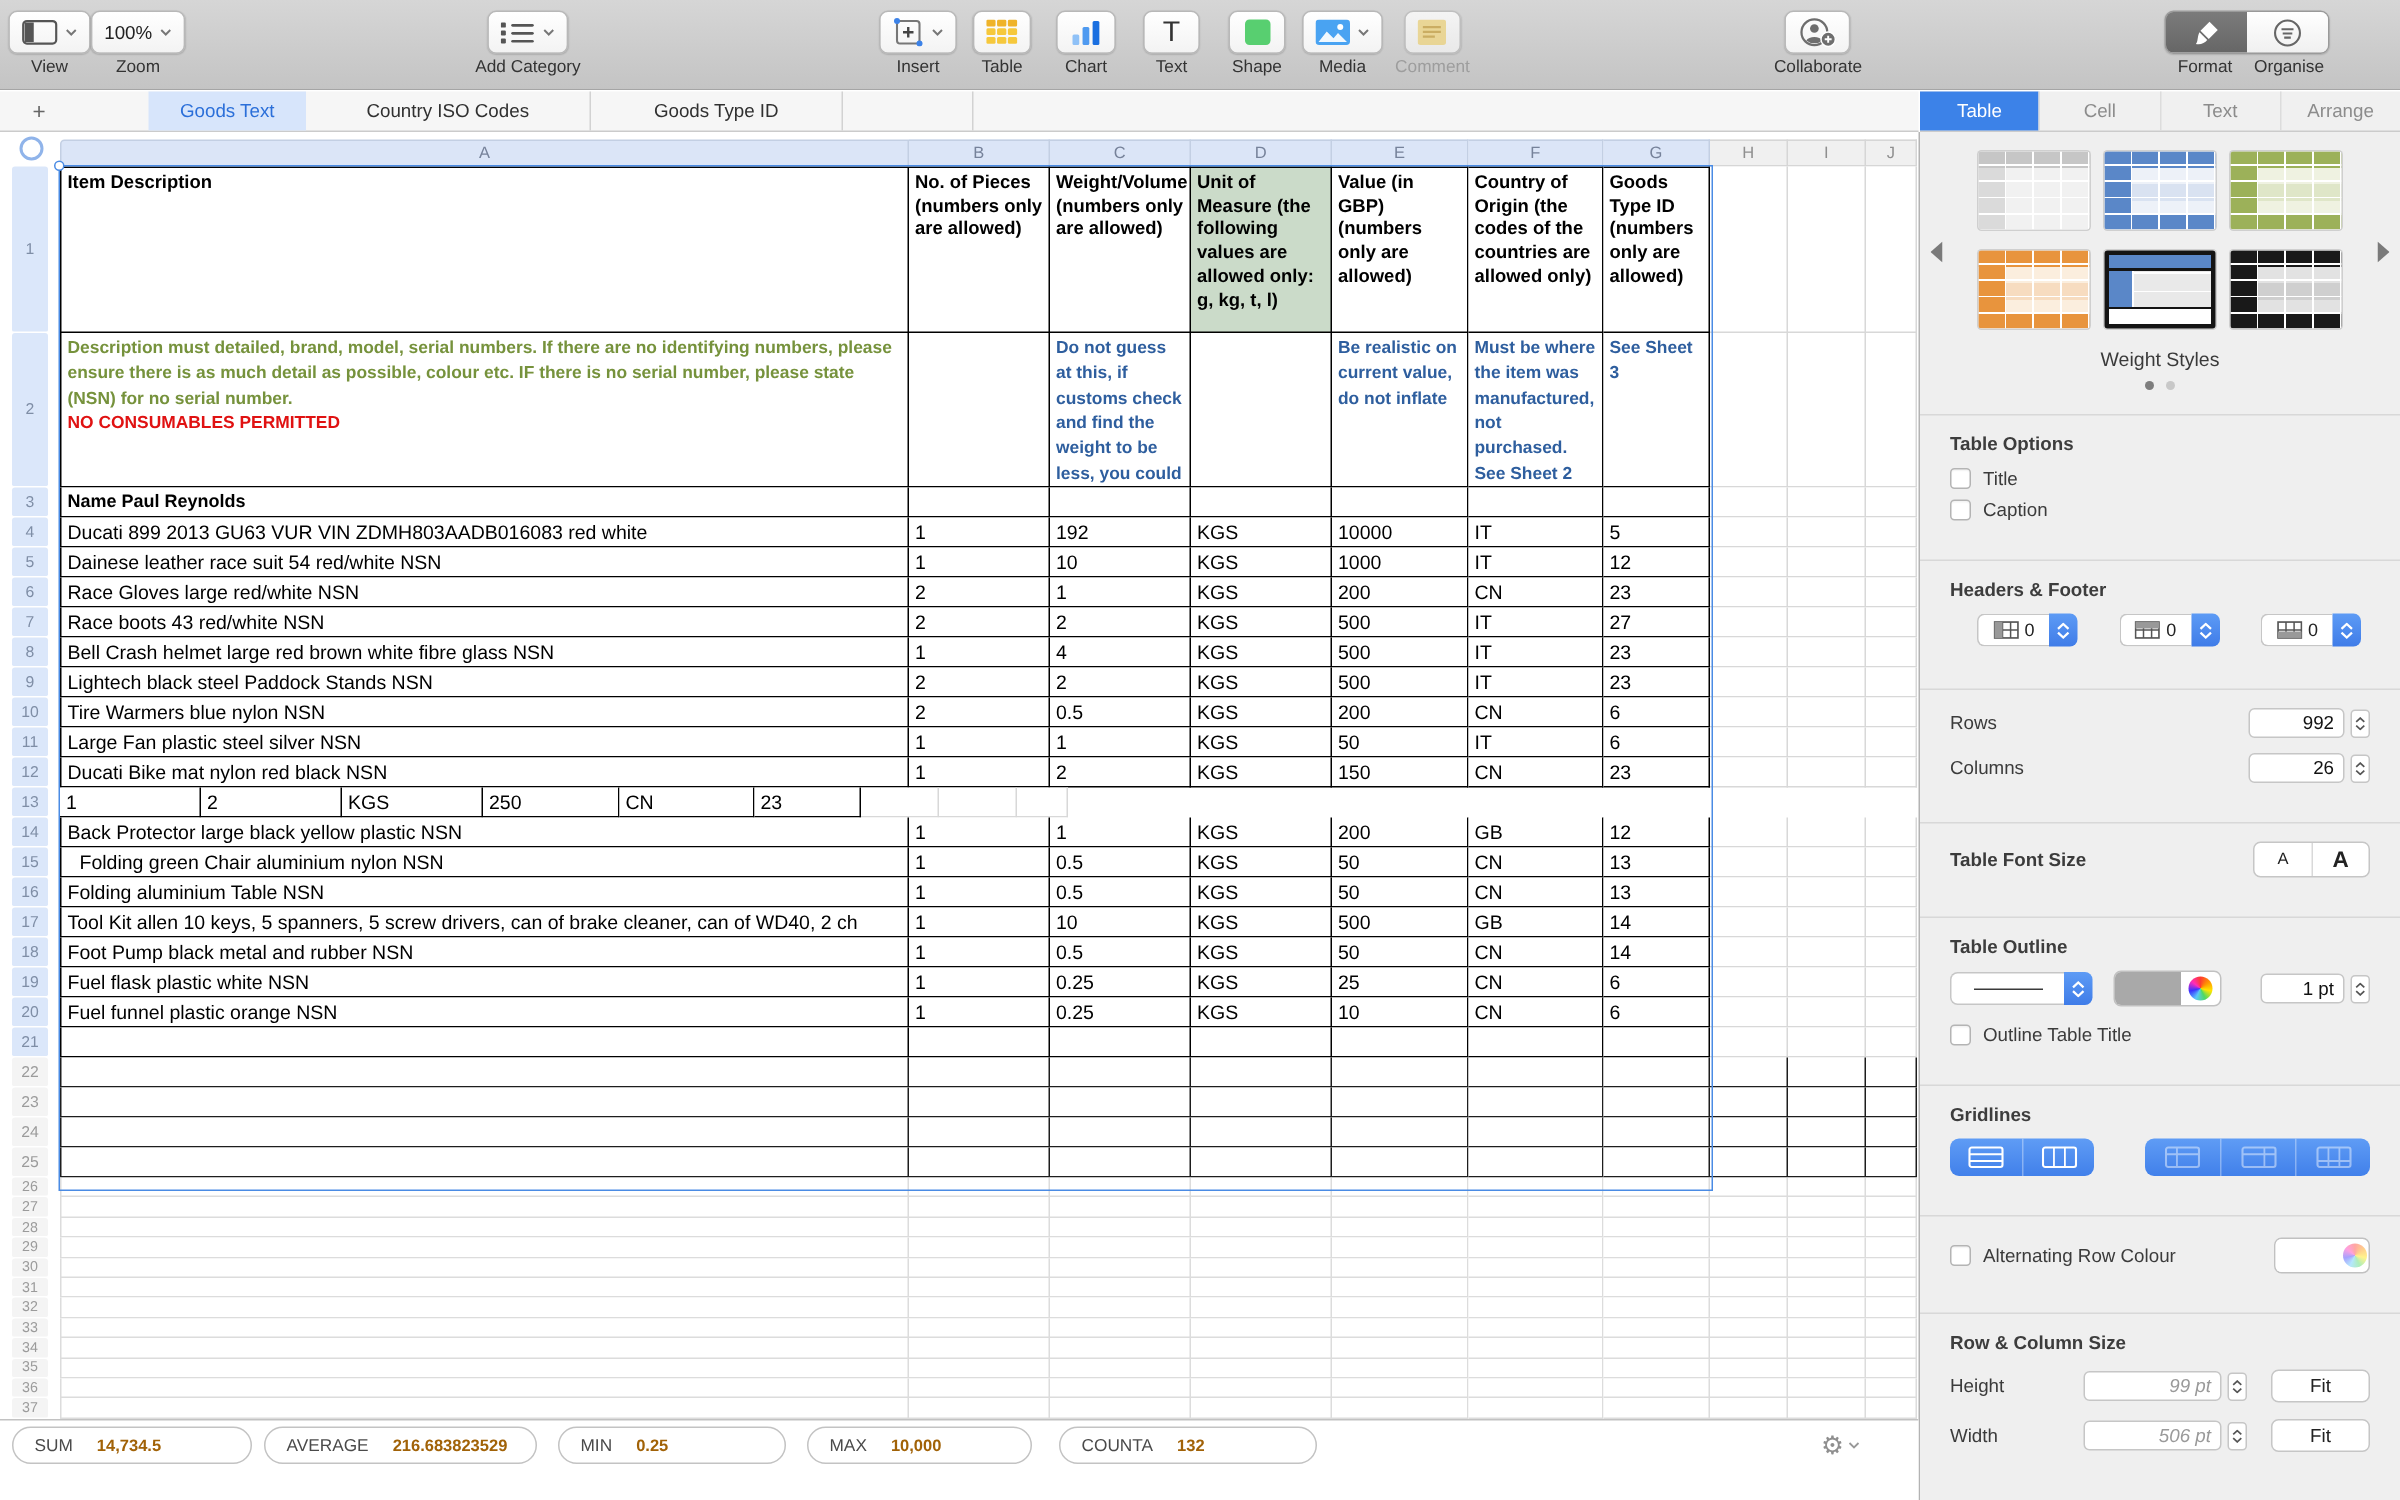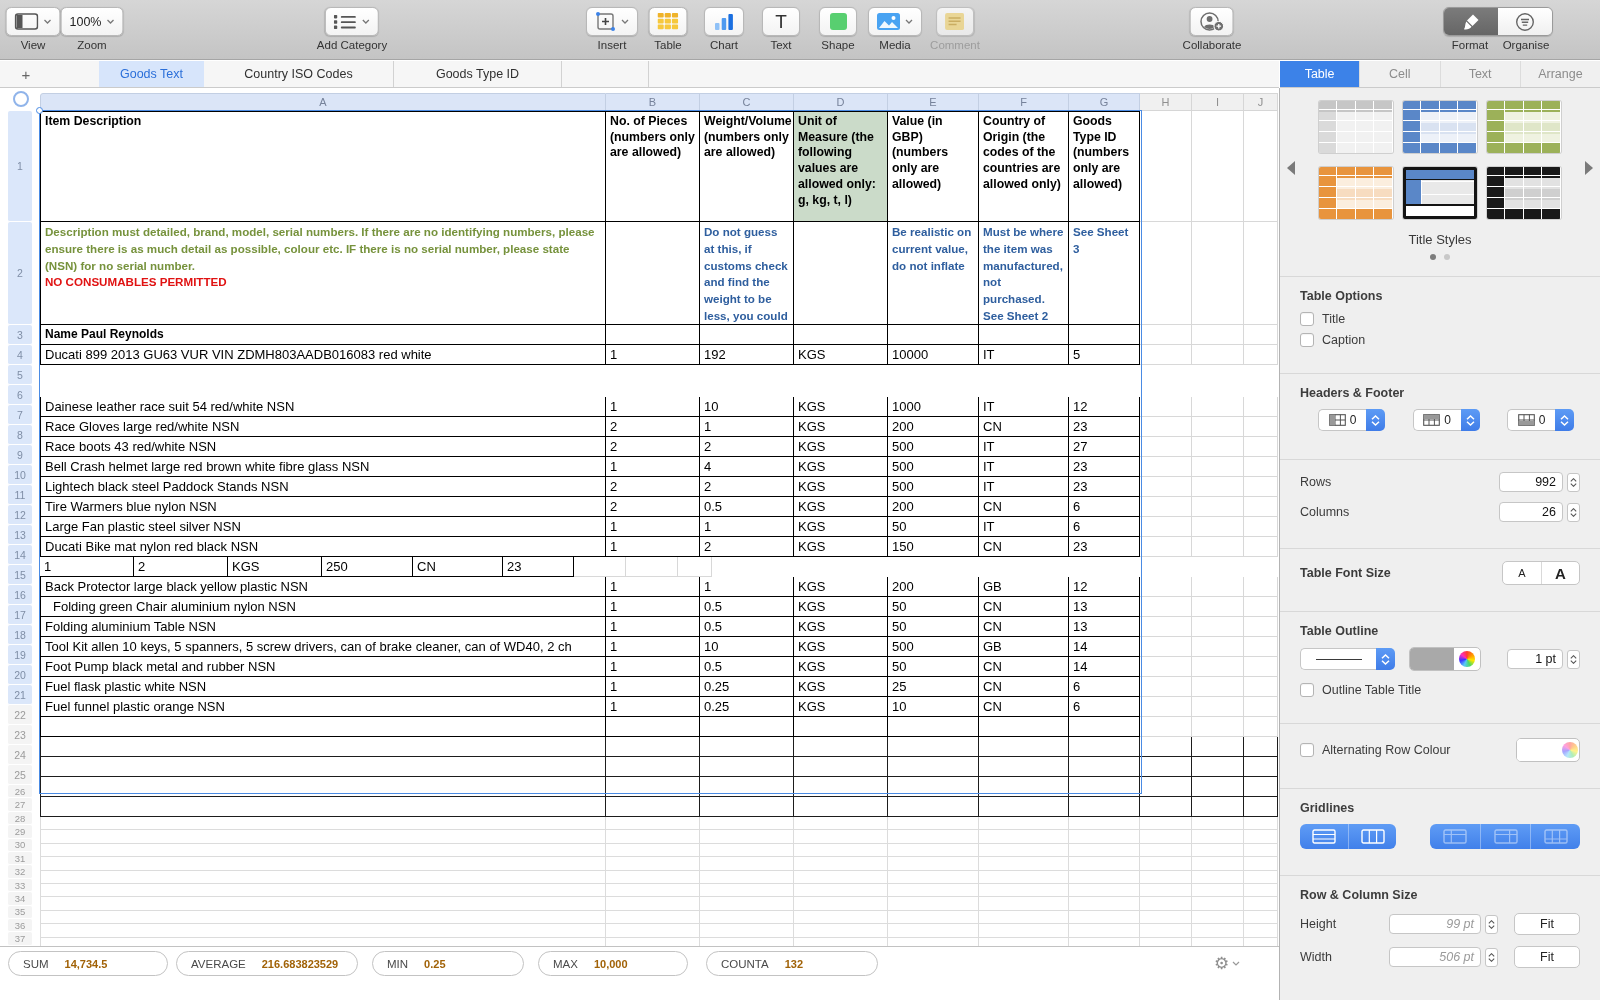--- a/index.html
+++ b/index.html
@@ -449,21 +449,21 @@
           <div class="c dcell" style="width: 94px;">1</div>
           <div class="c dcell" style="width: 94px;">192</div>
           <div class="c dcell" style="width: 94px;">KGS</div>
           <div class="c dcell" style="width: 91px;">10000</div>
           <div class="c dcell" style="width: 90px;">IT</div>
           <div class="c dcell" style="width: 71px;">5</div>
           <div class="c x" style="width: 52px;"></div>
           <div class="c x" style="width: 52px;"></div>
           <div class="c x" style="width: 34px;"></div>
         </div>
-        <div class="trow" style="height: 20px; margin-top: 32px;">
+        <div class="trow" style="height: 20px;">
           <div class="c dcell first" style="width: 566px;">Dainese leather race suit 54 red/white NSN</div>
           <div class="c dcell" style="width: 94px;">1</div>
           <div class="c dcell" style="width: 94px;">10</div>
           <div class="c dcell" style="width: 94px;">KGS</div>
           <div class="c dcell" style="width: 91px;">1000</div>
           <div class="c dcell" style="width: 90px;">IT</div>
           <div class="c dcell" style="width: 71px;">12</div>
           <div class="c x" style="width: 52px;"></div>
           <div class="c x" style="width: 52px;"></div>
           <div class="c x" style="width: 34px;"></div>
@@ -900,21 +900,21 @@
           </svg>
         </div>
       <div class="sgrid">
         <div class="thumb t1"></div>
         <div class="thumb t2"></div>
         <div class="thumb t3"></div>
         <div class="thumb t4"></div>
         <div class="thumb t5"></div>
         <div class="thumb t6"></div>
       </div>
-      <div class="styles-label">Title Styles</div>
+      <div class="styles-label">Weight Styles</div>
       <div class="dots">
           <span class="dot on"></span>
           <span class="dot"></span>
         </div>
     </div>
 
     <div class="sec" style="margin-top:16px">
       <div class="phead">Table Options</div>
       <div class="cbrow">
           <span class="cb"></span>
@@ -1059,70 +1059,70 @@
             </svg>
           </span>
       </div>
       <div class="cbrow" style="margin-top:12px">
           <span class="cb"></span>
           <span class="cblabel">Outline Table Title</span>
         </div>
     </div>
 
     <div class="sec">
+      <div class="phead">Gridlines</div>
+      <div class="glrow">
+        <span class="glgroup">
+          <span class="glbtn">
+              <svg width="24" height="15" viewBox="0 0 24 15">
+                <rect x="1" y="1" width="22" height="13" rx="1.5" fill="none" stroke="#fff" stroke-width="1.4"></rect>
+                <path d="M1 5.5h22M1 10h22" stroke="#fff" stroke-width="1.2"></path>
+              </svg>
+            </span>
+          <span class="glbtn">
+              <svg width="24" height="15" viewBox="0 0 24 15">
+                <rect x="1" y="1" width="22" height="13" rx="1.5" fill="none" stroke="#fff" stroke-width="1.4"></rect>
+                <path d="M8.3 1v13M15.6 1v13" stroke="#fff" stroke-width="1.2"></path>
+              </svg>
+            </span>
+        </span>
+        <span class="glgroup g3">
+          <span class="glbtn">
+              <svg width="24" height="15" viewBox="0 0 24 15">
+                <rect x="1" y="1" width="22" height="13" rx="1.5" fill="none" stroke="#fff" stroke-width="1.4"></rect>
+                <path d="M1 5.5h22M8.3 1v13" stroke="#fff" stroke-width="1.2"></path>
+              </svg>
+            </span>
+          <span class="glbtn">
+              <svg width="24" height="15" viewBox="0 0 24 15">
+                <rect x="1" y="1" width="22" height="13" rx="1.5" fill="none" stroke="#fff" stroke-width="1.4"></rect>
+                <path d="M1 5.5h22M15.6 1v13" stroke="#fff" stroke-width="1.2"></path>
+              </svg>
+            </span>
+          <span class="glbtn">
+              <svg width="24" height="15" viewBox="0 0 24 15">
+                <rect x="1" y="1" width="22" height="13" rx="1.5" fill="none" stroke="#fff" stroke-width="1.4"></rect>
+                <path d="M1 10h22M8.3 1v13M15.6 1v13" stroke="#fff" stroke-width="1.2"></path>
+              </svg>
+            </span>
+        </span>
+      </div>
+    </div>
+
+    <div class="sec">
       <div class="altrow">
         <span class="cb"></span>
         <span class="cblabel" style="margin-left:8px">Alternating Row Colour</span>
         <span class="spacer"></span>
         <span class="cwell empty" style="width:64px;margin-left:0">
             <span class="sw"></span>
             <span class="wheelside">
               <span class="wheel pale"></span>
             </span>
           </span>
-      </div>
-    </div>
-
-    <div class="sec">
-      <div class="phead">Gridlines</div>
-      <div class="glrow">
-        <span class="glgroup">
-          <span class="glbtn">
-              <svg width="24" height="15" viewBox="0 0 24 15">
-                <rect x="1" y="1" width="22" height="13" rx="1.5" fill="none" stroke="#fff" stroke-width="1.4"></rect>
-                <path d="M1 5.5h22M1 10h22" stroke="#fff" stroke-width="1.2"></path>
-              </svg>
-            </span>
-          <span class="glbtn">
-              <svg width="24" height="15" viewBox="0 0 24 15">
-                <rect x="1" y="1" width="22" height="13" rx="1.5" fill="none" stroke="#fff" stroke-width="1.4"></rect>
-                <path d="M8.3 1v13M15.6 1v13" stroke="#fff" stroke-width="1.2"></path>
-              </svg>
-            </span>
-        </span>
-        <span class="glgroup g3">
-          <span class="glbtn">
-              <svg width="24" height="15" viewBox="0 0 24 15">
-                <rect x="1" y="1" width="22" height="13" rx="1.5" fill="none" stroke="#fff" stroke-width="1.4"></rect>
-                <path d="M1 5.5h22M8.3 1v13" stroke="#fff" stroke-width="1.2"></path>
-              </svg>
-            </span>
-          <span class="glbtn">
-              <svg width="24" height="15" viewBox="0 0 24 15">
-                <rect x="1" y="1" width="22" height="13" rx="1.5" fill="none" stroke="#fff" stroke-width="1.4"></rect>
-                <path d="M1 5.5h22M15.6 1v13" stroke="#fff" stroke-width="1.2"></path>
-              </svg>
-            </span>
-          <span class="glbtn">
-              <svg width="24" height="15" viewBox="0 0 24 15">
-                <rect x="1" y="1" width="22" height="13" rx="1.5" fill="none" stroke="#fff" stroke-width="1.4"></rect>
-                <path d="M1 10h22M8.3 1v13M15.6 1v13" stroke="#fff" stroke-width="1.2"></path>
-              </svg>
-            </span>
-        </span>
       </div>
     </div>
 
     <div class="sec">
       <div class="phead">Row &amp; Column Size</div>
       <div class="rcrow">
         <span class="rclabel">Height</span>
           <span class="spacer"></span>
         <span class="field w92 ital">99 pt</span>
         <span class="stp-sm">

